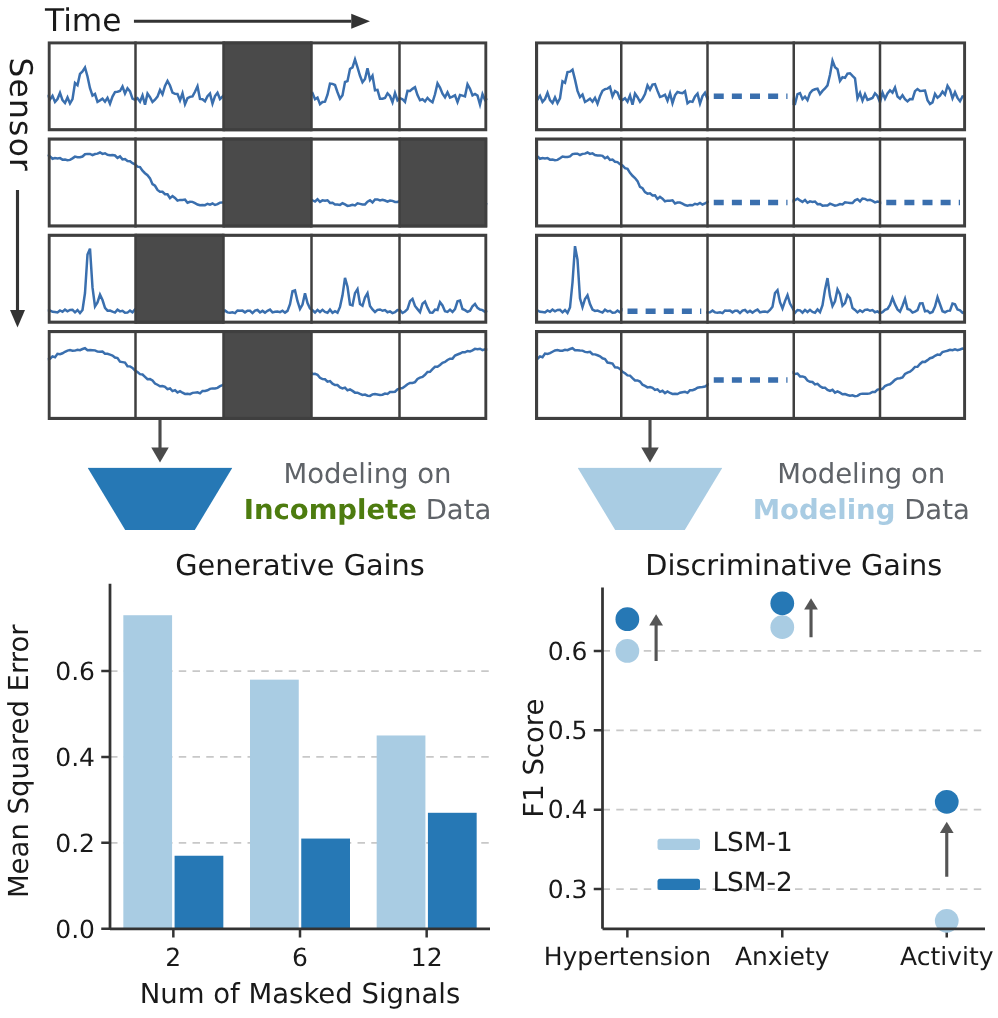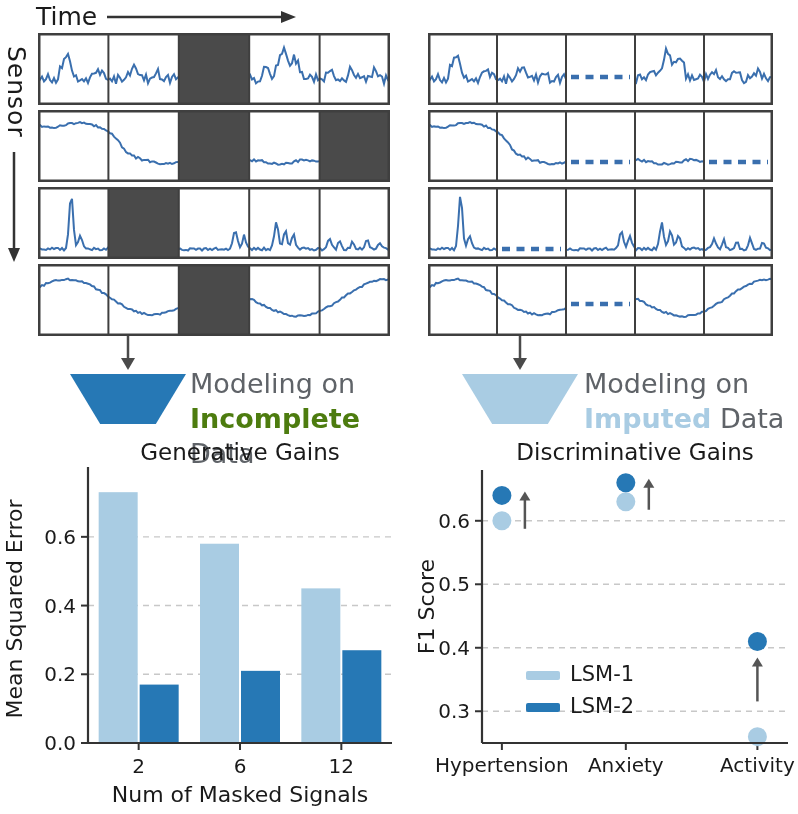--- a/index.html
+++ b/index.html
@@ -2,21 +2,21 @@
 <html><head>
 <meta charset="utf-8">
 <style>
   html,body{margin:0;padding:0;background:#fff;}
   .figure{position:relative;width:798px;height:814px;background:#fff;overflow:hidden;
           font-family:"DejaVu Sans","Liberation Sans",sans-serif;color:#1a1a1a;}
   .abs{position:absolute;}
   .time-label{display:flex;align-items:center;gap:10px;font-size:25px;color:#1a1a1a;}
   .sensor-label{writing-mode:vertical-lr;font-size:25px;color:#1a1a1a;letter-spacing:1px;}
   .funnel{clip-path:polygon(0 0,100% 0,74% 100%,26% 100%);}
-  .mod-text{font-size:27px;color:#5f6368;line-height:1.3;}
+  .mod-text{font-size:22px;color:#5f6368;text-align:center;line-height:1.3;}
   .mod-text .hl{font-weight:bold;}
   svg text{font-family:"DejaVu Sans","Liberation Sans",sans-serif;}
 </style>
 </head>
 <body>
 
 <div class="figure">
 
   <div class="abs time-label" style="left:36px;top:2px">
     <span>Time</span>
@@ -138,21 +138,21 @@
   <div id="funnel-left" class="abs funnel" style="left: 70px; top: 374px; width: 116px; height: 50px; background: rgb(38, 120, 181);"></div>
   <div id="funnel-right" class="abs funnel" style="left: 462px; top: 374px; width: 116px; height: 50px; background: rgb(169, 204, 227);"></div>
 
   <div class="abs mod-text" style="left:190px;top:366px;width:208px">
     <span>Modeling on</span><br>
     <span id="hl-left" class="hl" style="color: #4d7c0f;">Incomplete</span>
     <span>Data</span>
   </div>
   <div class="abs mod-text" style="left:584px;top:366px;width:210px">
     <span>Modeling on</span><br>
-    <span id="hl-right" class="hl" style="color: rgb(169, 204, 227);">Imputed</span>
+    <span id="hl-right" class="hl" style="color: rgb(169, 204, 227);">Modeling</span>
     <span>Data</span>
   </div>
 
   <svg id="bar-chart" class="abs" style="left:0;top:440px" width="400" height="374">
       <line x1="88" x2="392" y1="234.28205128205127" y2="234.28205128205127" stroke="#c8c8c8" stroke-width="1.4" stroke-dasharray="6 5"></line>
       <line x1="88" x2="392" y1="165.56410256410254" y2="165.56410256410254" stroke="#c8c8c8" stroke-width="1.4" stroke-dasharray="6 5"></line>
       <line x1="88" x2="392" y1="96.84615384615387" y2="96.84615384615387" stroke="#c8c8c8" stroke-width="1.4" stroke-dasharray="6 5"></line>
       <rect x="98.66666666666666" y="52.17948717948721" width="39" height="250.8205128205128" fill="#a9cce3"></rect>
       <rect x="139.66666666666666" y="244.5897435897436" width="39" height="58.41025641025641" fill="#2678b5"></rect>
       <line x1="138.66666666666666" x2="138.66666666666666" y1="303" y2="310" stroke="#333" stroke-width="2"></line>

